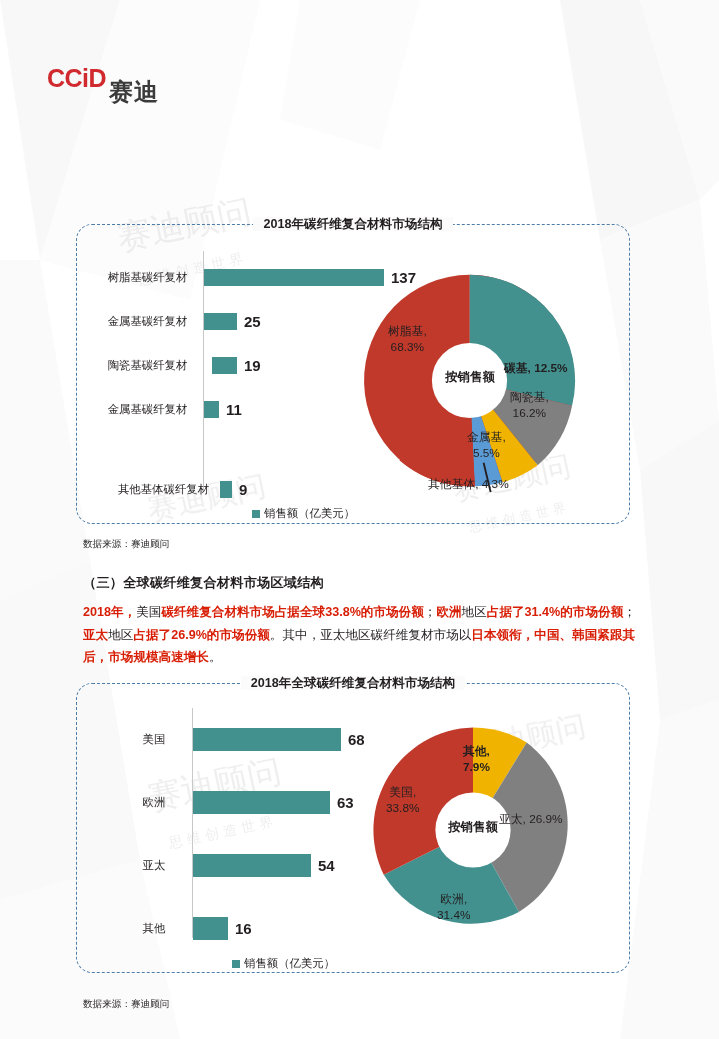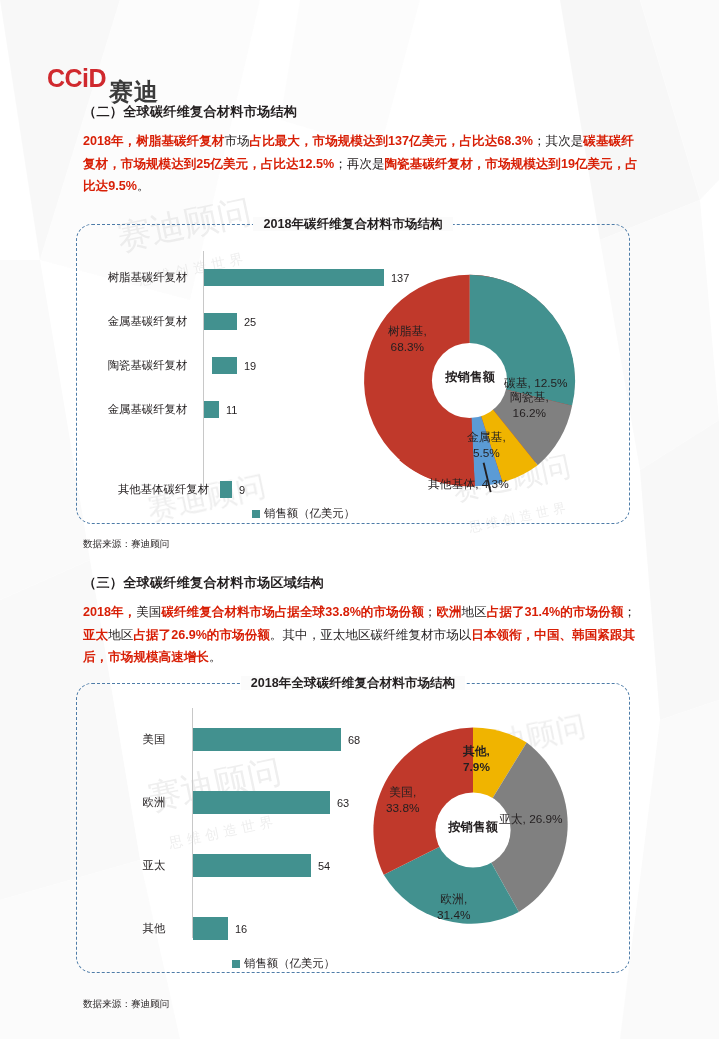--- a/index.html
+++ b/index.html
@@ -40,21 +40,21 @@
 
   
   .barchart{position:absolute;}
   .axis{position:absolute;top:0;bottom:0;width:1.4px;background:#c8c8c8;}
   .brow{position:absolute;display:flex;align-items:center;}
   .blabel{
     position:absolute;right:100%;margin-right:9px;width:95px;
     text-align:center;font-size:11.4px;color:#231f20;line-height:15px;
   }
   .bar{height:17px;background:#42918f;}
-  .bval{font-size:11px;color:#231f20;margin-left:7px;}
+  .bval{font-size:15px;color:#231f20;margin-left:7px;font-weight:bold;}
   .legend{
     position:absolute;display:flex;align-items:center;
     font-size:11.4px;color:#231f20;
   }
   .legend .swatch{width:8px;height:8px;background:#42918f;margin-right:4px;display:inline-block;}
 
   
   .donut{position:absolute;}
   .donut svg{display:block;overflow:visible;}
   .dlabel{position:absolute;font-size:11.8px;color:#231f20;line-height:16px;text-align:center;white-space:nowrap;}
@@ -96,24 +96,20 @@
   </g>
 </svg>
 
 <div class="page">
 
   <div class="logo-wrap">
     <span class="logo-ccid">CCiD</span>
     <span class="logo-cn">赛迪</span>
   </div>
 
-  <div class="sec" style="top:103px;">
-    <div class="sec-title">（二）全球碳纤维复合材料市场结构</div>
-    <div class="sec-body">2018年，树脂基碳纤复材<span class="plain">市场</span>占比最大，市场规模达到137亿美元，占比达68.3%<span class="plain">；其次是</span>碳基碳纤复材，市场规模达到25亿美元，占比达12.5%<span class="plain">；再次是</span>陶瓷基碳纤复材，市场规模达到19亿美元，占比达9.5%<span class="plain">。</span></div>
-  </div>
 
   <div class="card" style="top:224px;height:300px;">
     <div class="card-inner">
       <div class="chart-title"><span>2018年碳纤维复合材料市场结构</span></div>
 
       <div class="barchart" style="left:126px;top:26px;width:200px;height:240px;">
         <div class="axis" style="left:0;"></div>
 
         <div class="brow" style="left:1px;top:18px;">
           <div class="blabel">树脂基碳纤复材</div>
@@ -167,21 +163,21 @@
           <path d="M100,100 L104.5,189.9 A90,90 0 1,1 100,10 Z" fill="#C0392B"></path>
           <circle cx="100" cy="100" r="32" fill="#ffffff"></circle>
           <line x1="112" y1="170" x2="118" y2="195" stroke="#231F20" stroke-width="1.6"></line>
         </svg>
         <div class="dcenter" style="left:78px;top:106px;width:80px;">按销售额</div>
 
         <div class="dlabel" style="left:36px;top:60px;">
           <div>树脂基,</div>
             <div>68.3%</div>
         </div>
-        <div class="dlabel" style="left:152px;top:112px;">
+        <div class="dlabel" style="left:152px;top:97px;font-weight:bold;">
           <div>碳基, 12.5%</div>
         </div>
         <div class="dlabel" style="left:158px;top:126px;">
           <div>陶瓷基,</div>
             <div>16.2%</div>
         </div>
         <div class="dlabel" style="left:115px;top:166px;">
           <div>金属基,</div>
             <div>5.5%</div>
         </div>

